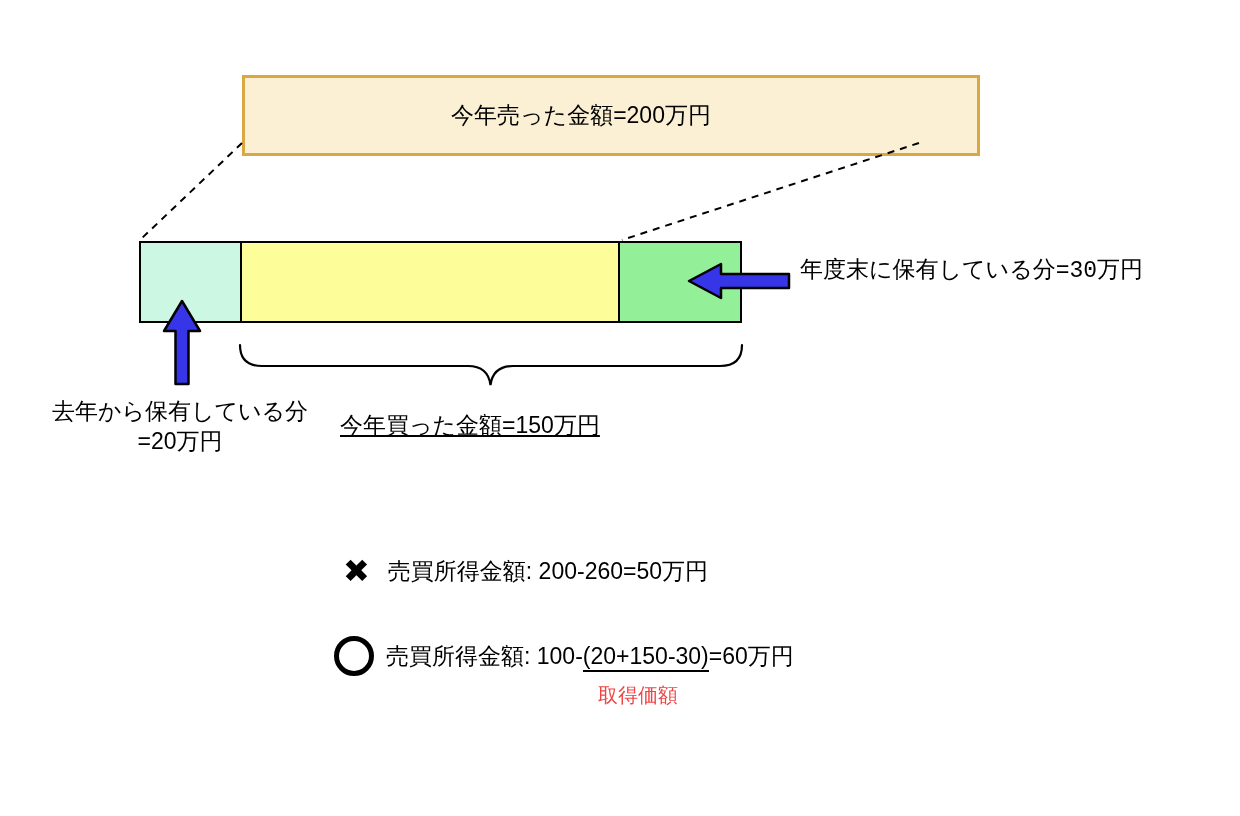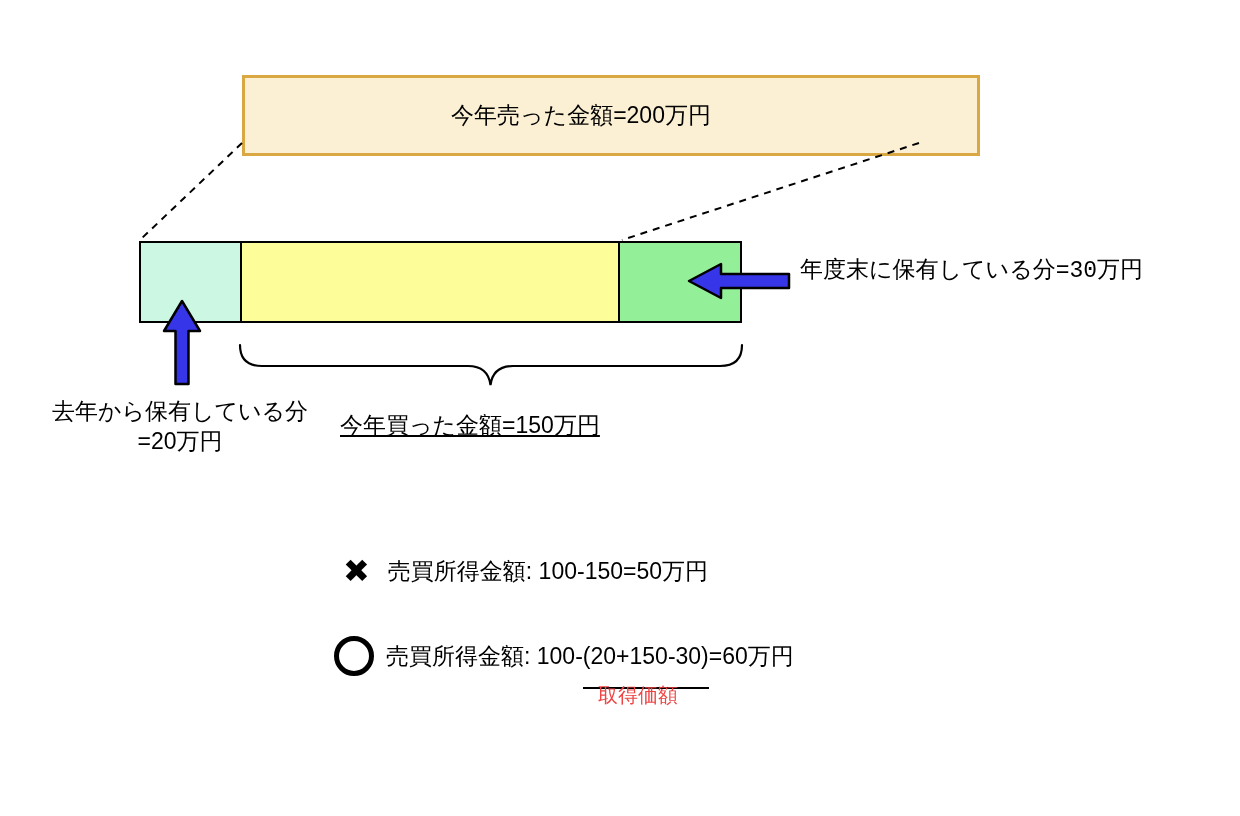--- a/index.html
+++ b/index.html
@@ -59,21 +59,21 @@
   .row-correct { left: 334px; top: 634px; height: 44px; }
   .mark-x { font-size: 32px; font-weight: bold; margin-right: 18px; line-height: 1; }
   .mark-circle {
     width: 30px; height: 30px;
     border: 5px solid #000000;
     border-radius: 50%;
     margin-right: 12px;
     flex: 0 0 auto;
   }
   .formula-text { font-size: 23px; }
-  .u-underline { border-bottom: 2px solid #000000; padding-bottom: 18px; }
+  .u-underline { border-bottom: 2px solid #000000; padding-bottom: 1px; }
   .annotation-red {
     position: absolute;
     left: 598px; top: 682px;
     font-size: 20px;
     color: #ef4444;
     z-index: 3;
     white-space: nowrap;
   }
 </style>
 </head>
@@ -103,21 +103,21 @@
 
   <div class="lbl lbl-left">
     <span>去年から保有している分</span><br>
     <span>=20万円</span>
   </div>
 
   <div class="lbl lbl-brace">今年買った金額=150万円</div>
 
   <div class="formula-row row-wrong">
     <span class="mark-x">✖</span>
-    <span class="formula-text">売買所得金額: 100-150=50万円</span>
+    <span class="formula-text">売買所得金額: 200-260=50万円</span>
   </div>
 
   <div class="formula-row row-correct">
     <span class="mark-circle"></span>
     <span class="formula-text"><span>売買所得金額: 100-</span><span class="u-underline">(20+150-30)</span><span>=60万円</span></span>
   </div>
 
   <div class="annotation-red">取得価額</div>
 
 </div>

